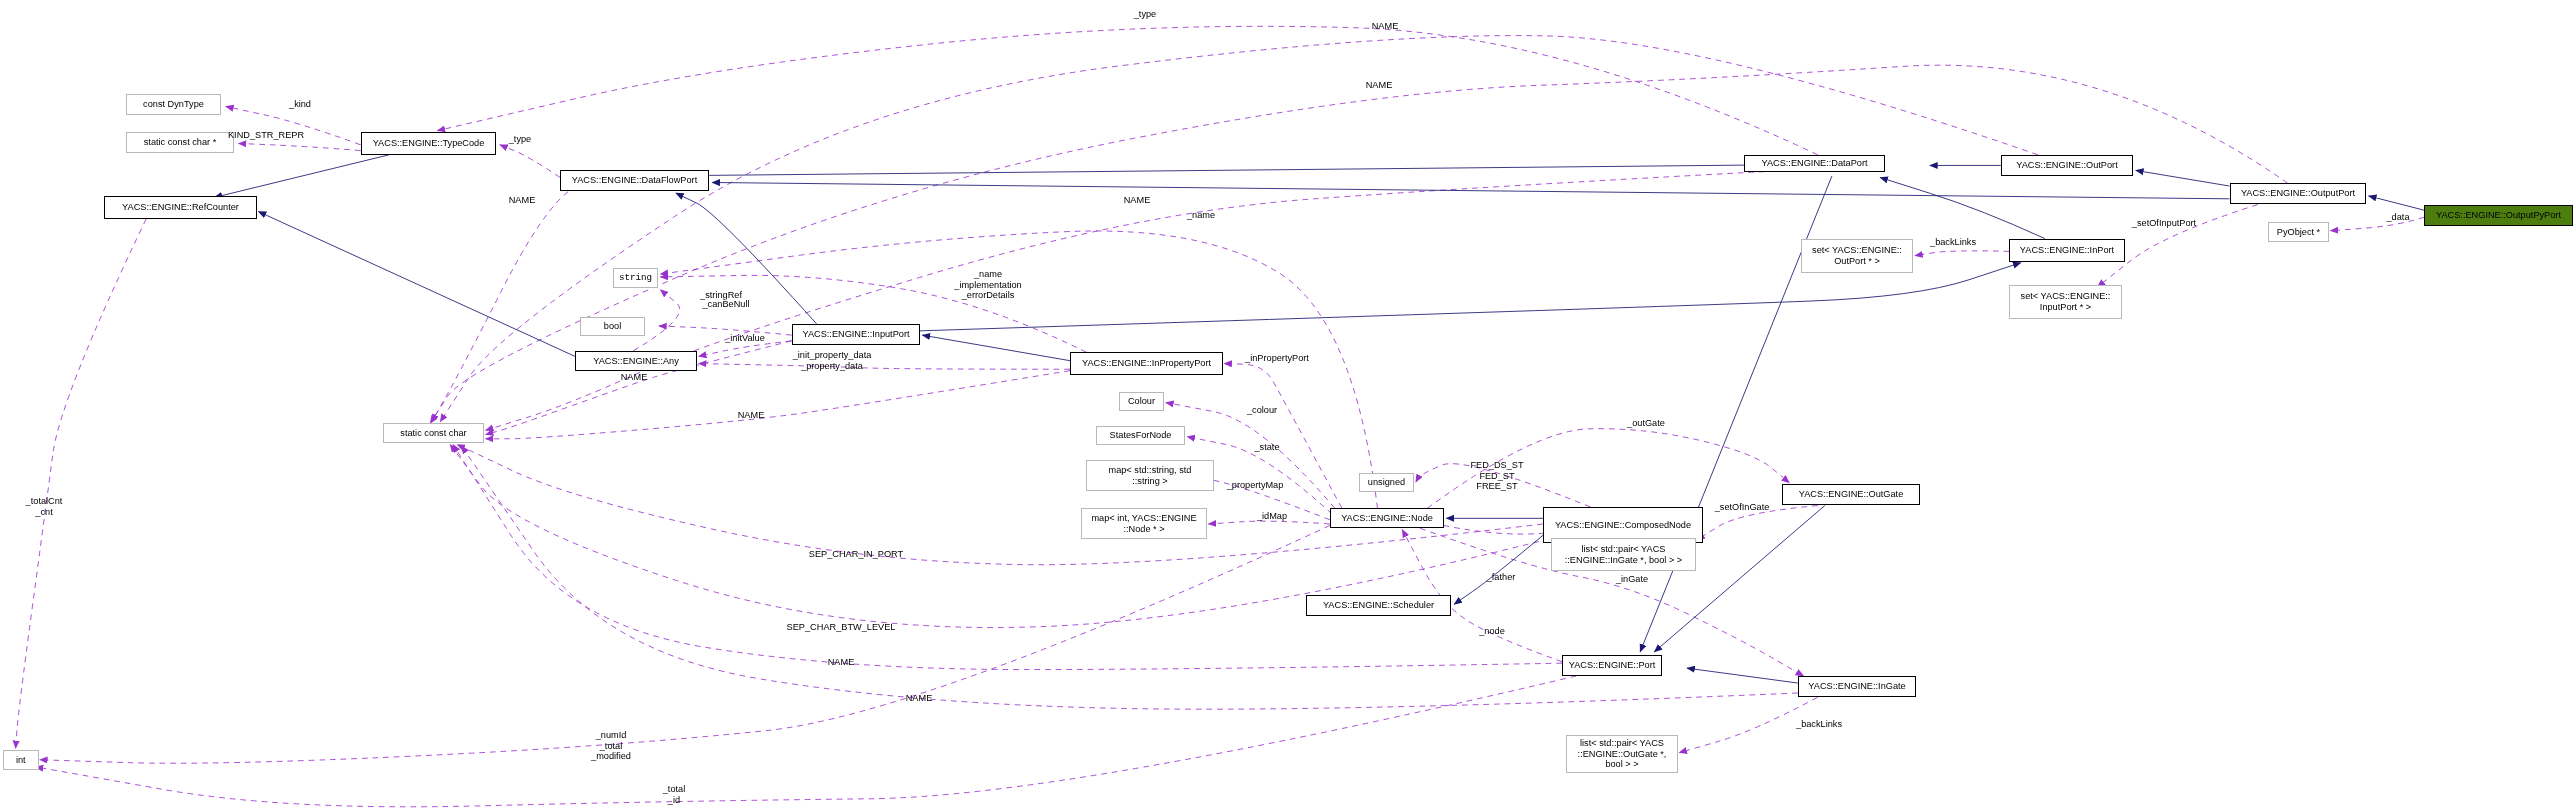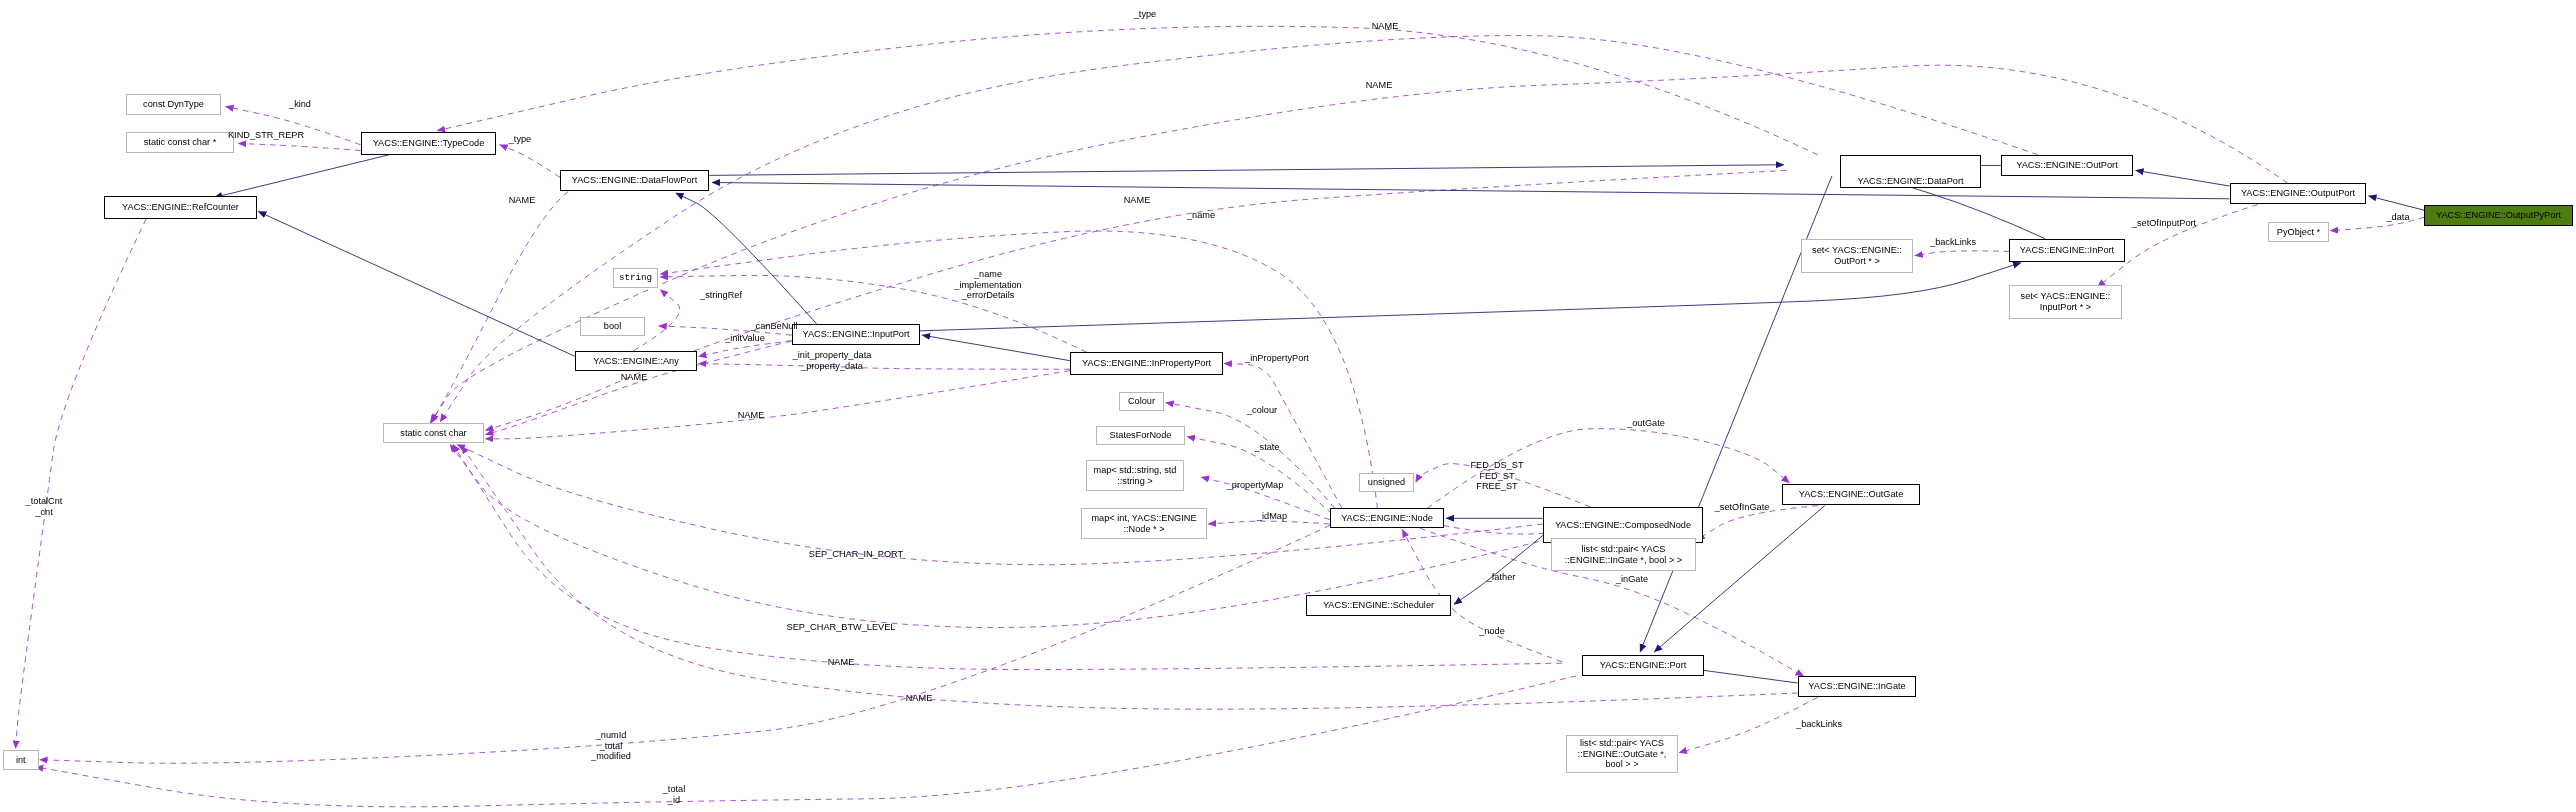--- a/index.html
+++ b/index.html
@@ -93,21 +93,21 @@
       </div>
       <div class="node" style="left: 361px; top: 132px; width: 135px; height: 23px;">
         <span>YACS::ENGINE::TypeCode</span>
       </div>
       <div class="node" style="left: 104px; top: 196px; width: 153px; height: 23px;">
         <span>YACS::ENGINE::RefCounter</span>
       </div>
       <div class="node" style="left: 560px; top: 170px; width: 149px; height: 21px;">
         <span>YACS::ENGINE::DataFlowPort</span>
       </div>
-      <div class="node" style="left: 1840px; top: 155px; width: 141px; height: 33px; justify-content: flex-end;">
+      <div class="node" style="left: 1744px; top: 155px; width: 141px; height: 17px;">
         <span>YACS::ENGINE::DataPort</span>
       </div>
       <div class="node" style="left: 2001px; top: 155px; width: 132px; height: 21px;">
         <span>YACS::ENGINE::OutPort</span>
       </div>
       <div class="node" style="left: 2230px; top: 183px; width: 136px; height: 21px;">
         <span>YACS::ENGINE::OutputPort</span>
       </div>
       <div class="node highlight" style="left: 2424px; top: 205px; width: 149px; height: 20.6px;">
         <span>YACS::ENGINE::OutputPyPort</span>
@@ -143,21 +143,21 @@
       </div>
       <div class="node external" style="left: 383px; top: 423px; width: 101px; height: 20px;">
         <span>static const char</span>
       </div>
       <div class="node external" style="left: 1119px; top: 392px; width: 45px; height: 18.5px;">
         <span>Colour</span>
       </div>
       <div class="node external" style="left: 1096px; top: 426px; width: 89px; height: 18.5px;">
         <span>StatesForNode</span>
       </div>
-      <div class="node external" style="left: 1086px; top: 460px; width: 98px; height: 31px;">
+      <div class="node external" style="left: 1086px; top: 460px; width: 128px; height: 31px;">
         <span>map&lt; std::string, std</span>
         <span>::string &gt;</span>
       </div>
       <div class="node external" style="left: 1081px; top: 508px; width: 126px; height: 31px;">
         <span>map&lt; int, YACS::ENGINE</span>
         <span>::Node * &gt;</span>
       </div>
       <div class="node" style="left: 1330px; top: 508px; width: 114px; height: 20px;">
         <span>YACS::ENGINE::Node</span>
       </div>
@@ -170,21 +170,21 @@
       <div class="node external" style="left: 1551px; top: 538px; width: 145px; height: 33px;">
         <span>list&lt; std::pair&lt; YACS</span>
         <span>::ENGINE::InGate *, bool &gt; &gt;</span>
       </div>
       <div class="node" style="left: 1782px; top: 484px; width: 138px; height: 21px;">
         <span>YACS::ENGINE::OutGate</span>
       </div>
       <div class="node" style="left: 1306px; top: 595px; width: 145px; height: 21px;">
         <span>YACS::ENGINE::Scheduler</span>
       </div>
-      <div class="node" style="left: 1562px; top: 655px; width: 122px; height: 21px; margin-left: 20px;">
+      <div class="node" style="left: 1562px; top: 655px; width: 100px; height: 21px;">
         <span>YACS::ENGINE::Port</span>
       </div>
       <div class="node" style="left: 1798px; top: 676px; width: 118px; height: 21px;">
         <span>YACS::ENGINE::InGate</span>
       </div>
       <div class="node external" style="left: 1566px; top: 735px; width: 112px; height: 38px;">
         <span>list&lt; std::pair&lt; YACS</span>
         <span>::ENGINE::OutGate *,</span>
         <span>bool &gt; &gt;</span>
       </div>
@@ -239,21 +239,21 @@
         <div>_stringRef</div>
       </div>
       <div class="elabel" style="left: 988px; top: 285px;">
         <div>_name</div>
         <div>_implementation</div>
         <div>_errorDetails</div>
       </div>
       <div class="elabel" style="left: 1201px; top: 215px;">
         <div>_name</div>
       </div>
-      <div class="elabel" style="left: 726px; top: 326px; margin-left: 48px;">
+      <div class="elabel" style="left: 726px; top: 304px;">
         <div>_canBeNull</div>
       </div>
       <div class="elabel" style="left: 745px; top: 338px;">
         <div>_initValue</div>
       </div>
       <div class="elabel" style="left: 832px; top: 361px;">
         <div>_init_property_data</div>
         <div>_property_data</div>
       </div>
       <div class="elabel" style="left: 1277px; top: 358px;">

